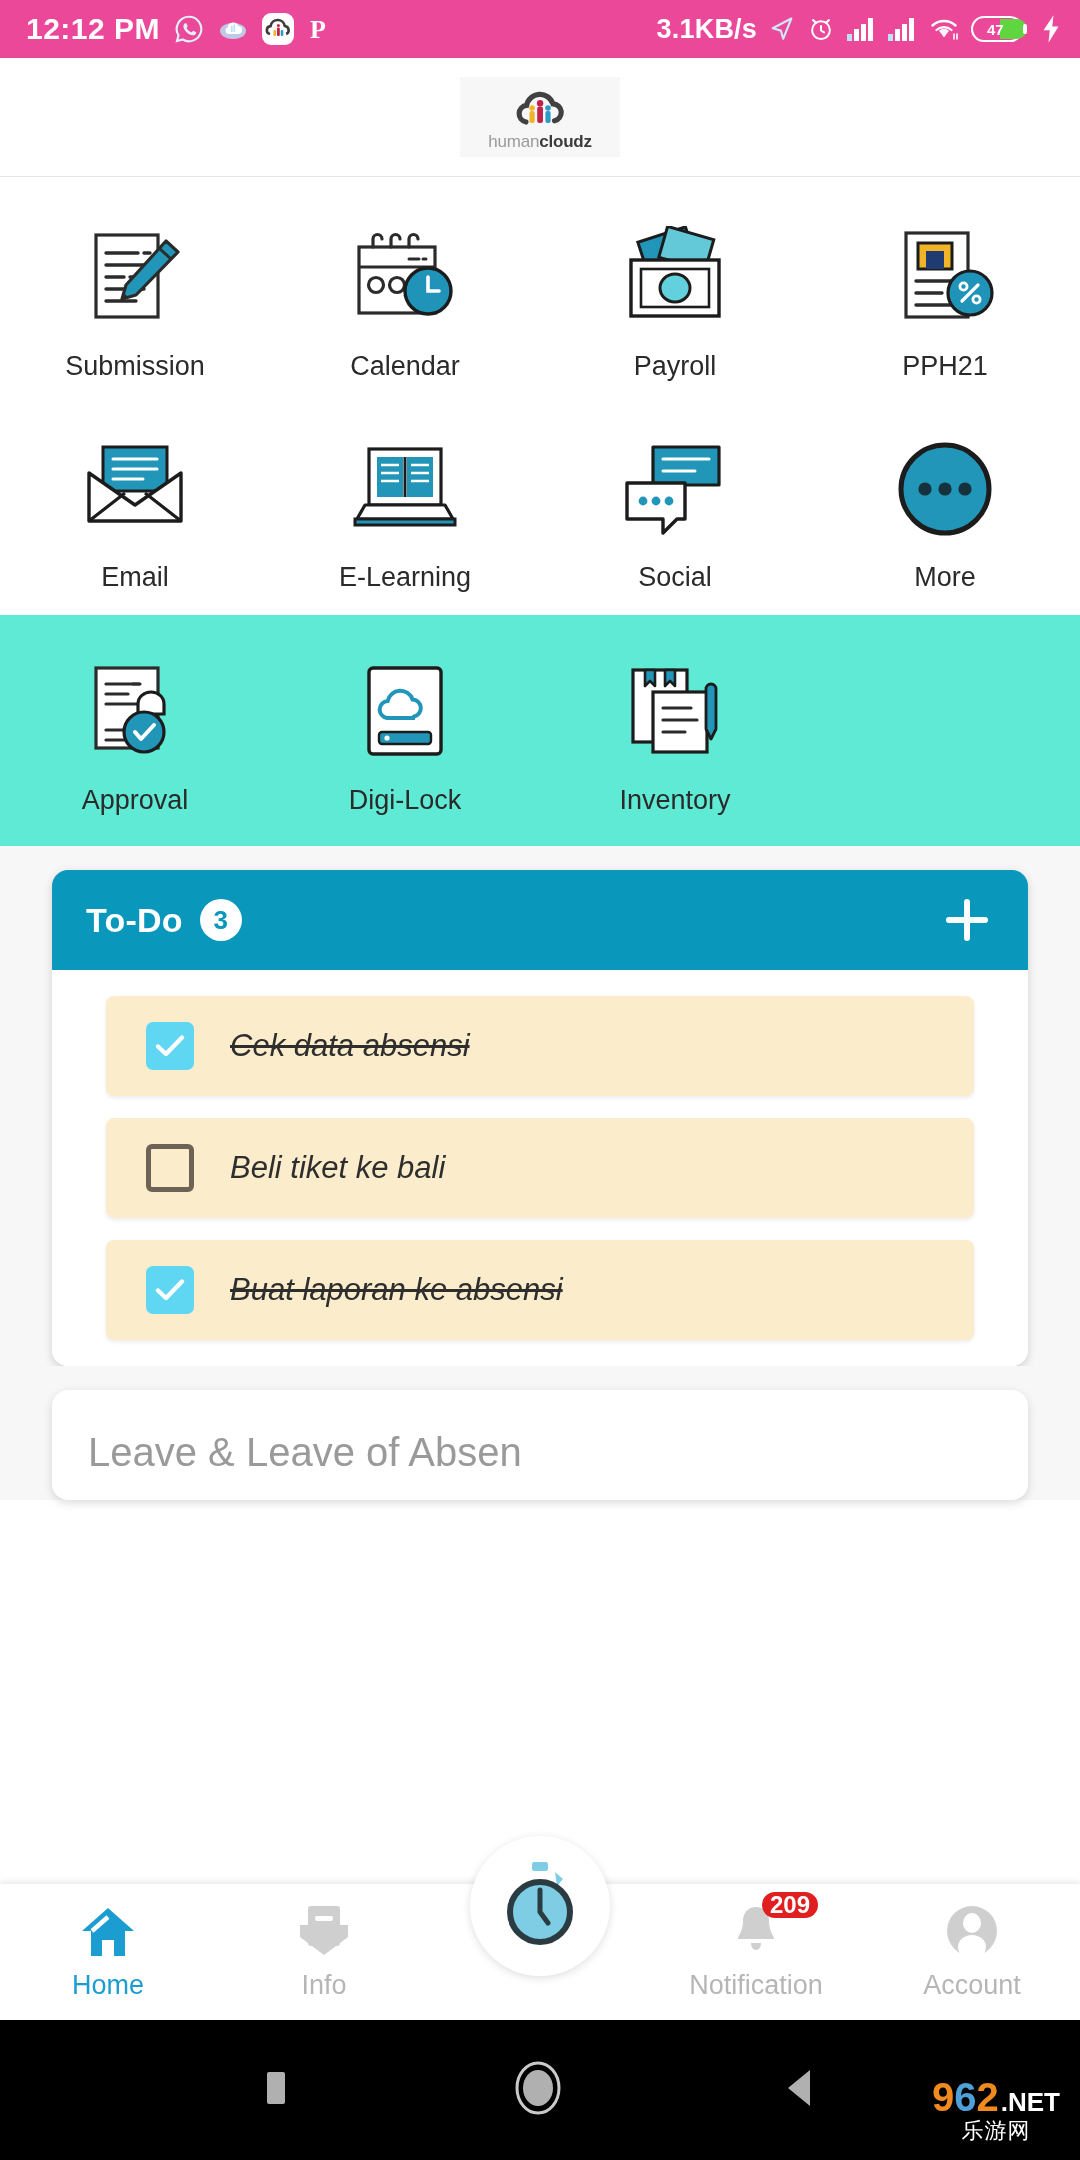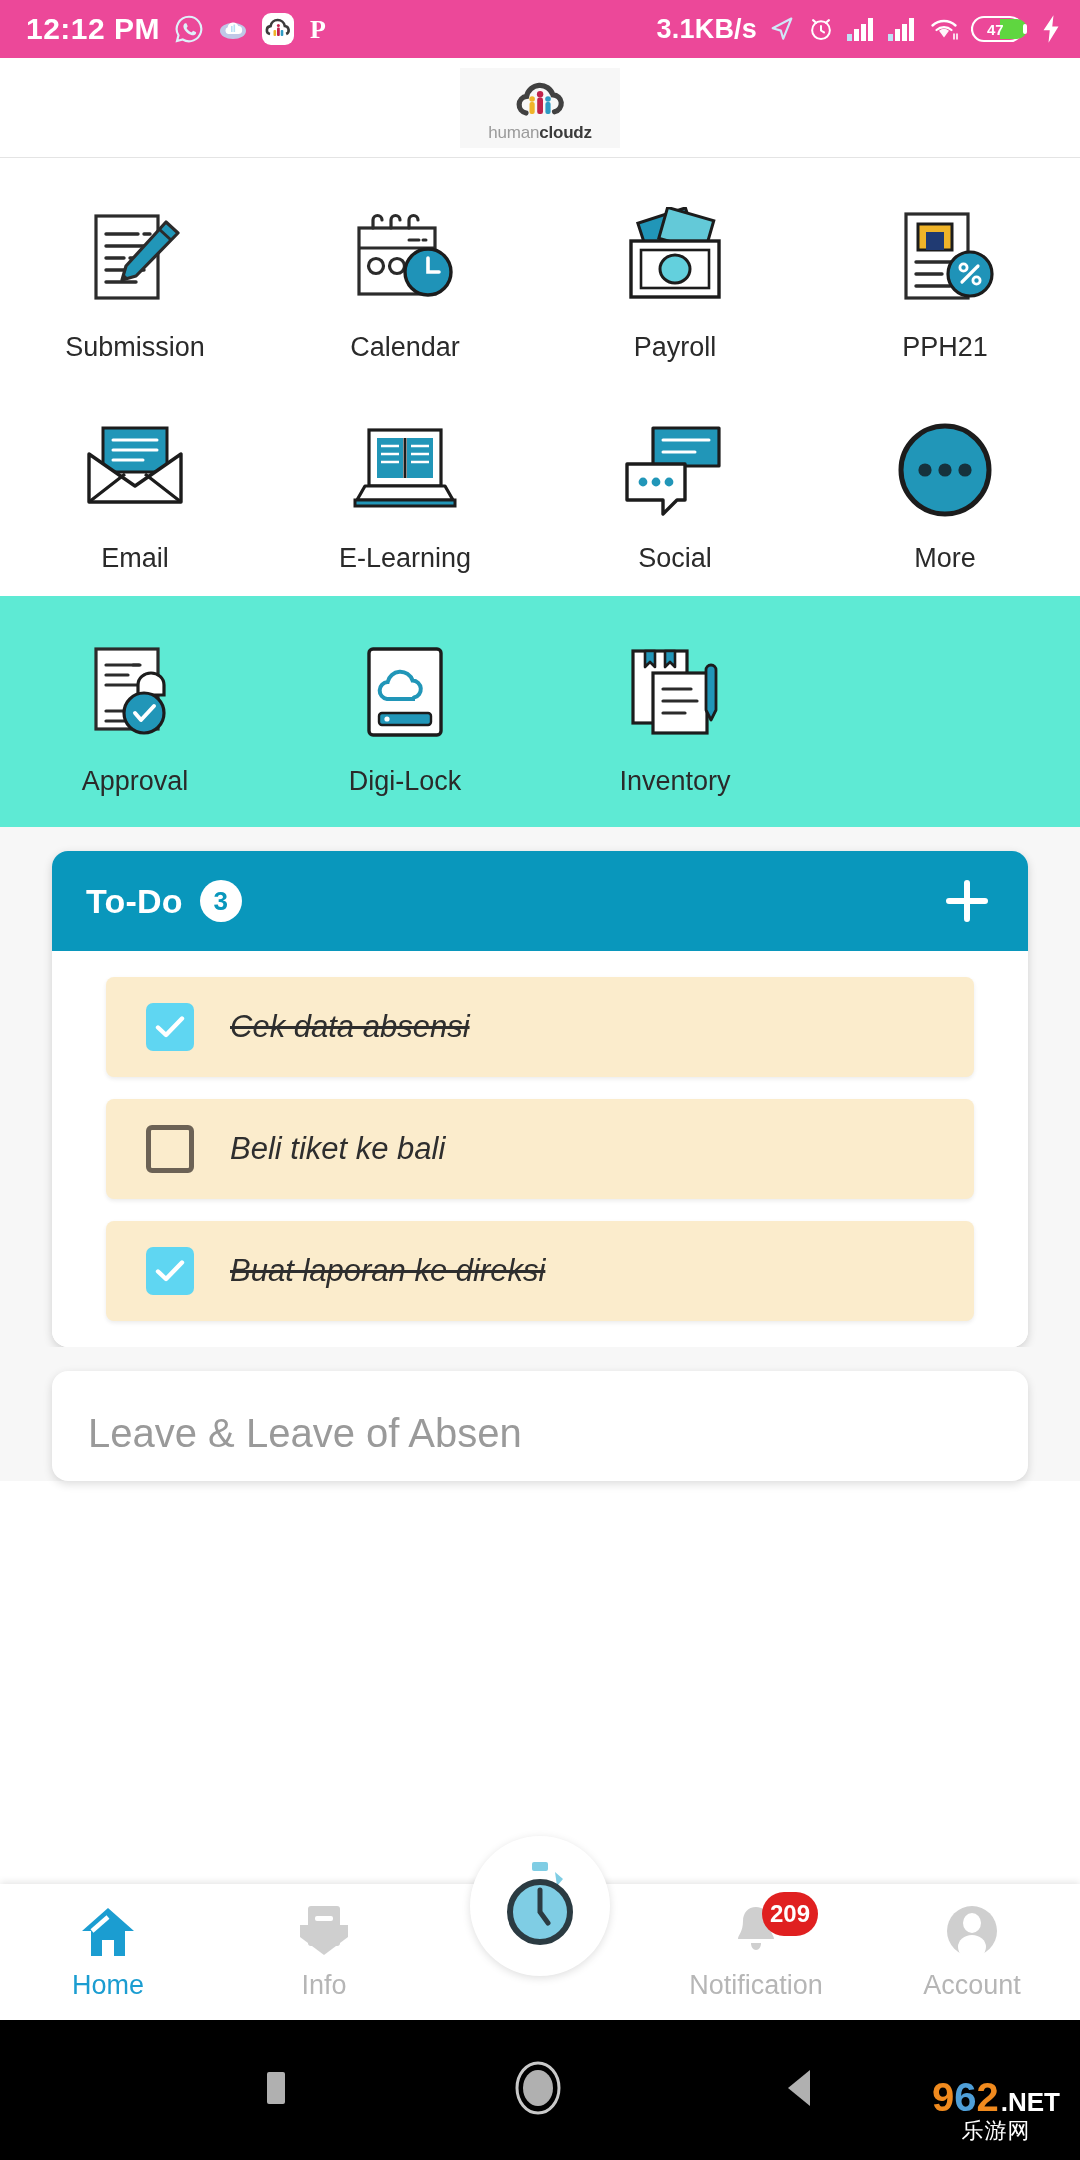--- a/index.html
+++ b/index.html
@@ -27,21 +27,21 @@
   }
   .sb-speed {
     color:#ffffff; font-size:27px; font-weight:bold;
     letter-spacing:0.2px;
     text-align:center;
   }
   .sb-ic { display:flex; align-items:center; justify-content:center; }
 
   
   #logo-header {
-    height:100px; width:1080px; background:#ffffff;
+    height:119px; width:1080px; background:#ffffff;
     display:flex; align-items:center; justify-content:center;
     border-bottom:1px solid #e4e4e4;
     position:relative;
   }
   #logo-box {
     width:160px; height:80px;
     background:#f7f7f7;
     display:flex; flex-direction:column;
     align-items:center; justify-content:center;
     gap:1px;
@@ -153,21 +153,21 @@
     align-items:center; gap:8px;
     padding-top:16px;
     position:relative;
   }
   .nav-ic { height:64px; display:flex; align-items:center; justify-content:center; }
   .nav-lbl { font-size:27px; color:#b6b6b6; line-height:1; }
   .nav-lbl.active { color:#1b9dd1; }
   #nav-badge {
     position:absolute;
     left:calc(50% + 6px); top:8px;
-    min-width:52px; height:44px;
+    min-width:52px; height:26px;
     border-radius:22px;
     background:#e02020; color:#ffffff;
     font-size:24px; font-weight:bold;
     display:flex; align-items:center; justify-content:center;
     padding:0 8px;
   }
   #nav-fab {
     position:absolute; left:50%; top:1836px;
     transform:translateX(-50%);
     width:140px; height:140px;
@@ -542,21 +542,21 @@
         <span class="cbx unchecked"></span>
         <span class="todo-text">Beli tiket ke bali</span>
       </div>
 
       <div class="todo-item">
         <span class="cbx checked">
           <svg width="30" height="24" viewBox="0 0 30 24">
                 <path d="M3 12.5 11 20 27 3.5" fill="none" stroke="#ffffff" stroke-width="4.4" stroke-linecap="round" stroke-linejoin="round"></path>
               </svg>
         </span>
-        <span class="todo-text done">Buat laporan ke direksi</span>
+        <span class="todo-text done">Buat laporan ke absensi</span>
       </div>
 
     </div>
   </div>
 </div>
 
 <div id="leave-wrap">
   <div id="leave-card">
     <div id="leave-title">Leave &amp; Leave of Absen</div>
   </div>

